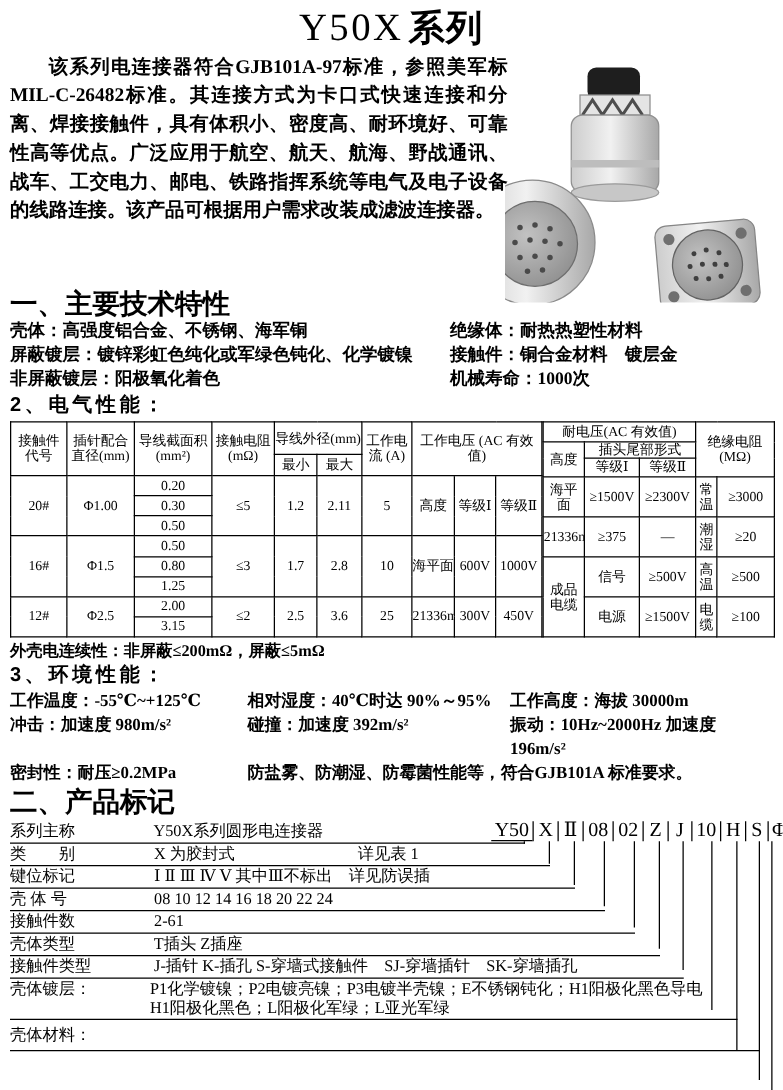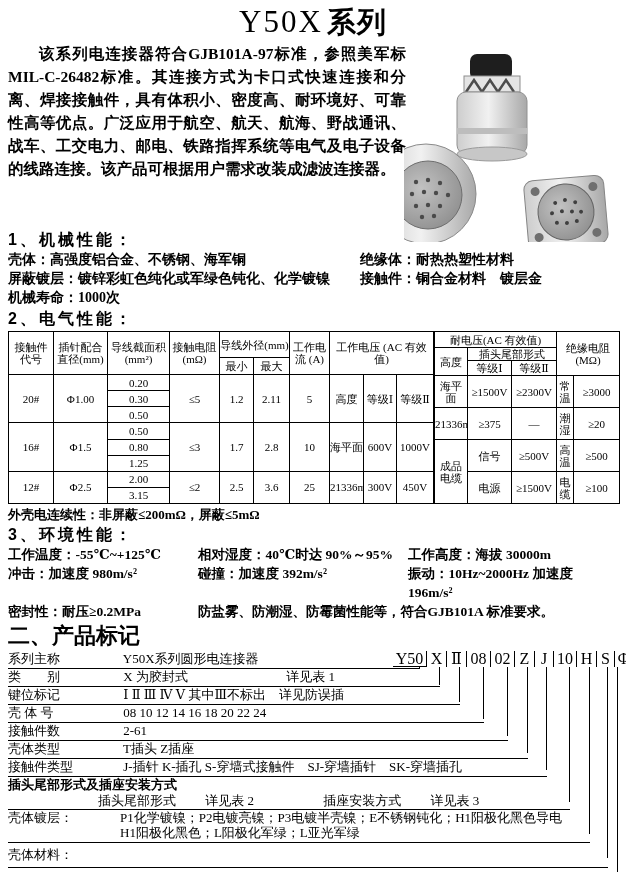--- a/index.html
+++ b/index.html
@@ -143,27 +143,28 @@
               <circle cx="177" cy="171" r="2"></circle>
             <circle cx="152" cy="180" r="2"></circle>
               <circle cx="162" cy="181" r="2"></circle>
               <circle cx="172" cy="180" r="2"></circle>
           </g>
         </g>
       </svg>
     </div>
   </div>
 
-  <div class="h-sub">1、机械性能：</div>
+  <div class="h-main">一、主要技术特性</div>
 
   <div class="mech">
     <div>壳体：高强度铝合金、不锈钢、海军铜</div>
     <div>绝缘体：耐热热塑性材料</div>
     <div>屏蔽镀层：镀锌彩虹色纯化或军绿色钝化、化学镀镍</div>
     <div>接触件：铜合金材料　镀层金</div>
+    <div>非屏蔽镀层：阳极氧化着色</div>
     <div>机械寿命：1000次</div>
   </div>
 
   <div class="h-sub">2、电气性能：</div>
 
   <div class="etable">
     <table class="lt">
       <colgroup>
         <col style="width:45px">
           <col style="width:54px">
@@ -361,29 +362,20 @@
       <span>2-61</span>
     </div>
     <div class="mrow mr6">
       <span class="mlabel">壳体类型</span>
       <span>T插头  Z插座</span>
     </div>
     <div class="mrow mr7">
       <span class="mlabel">接触件类型</span>
       <span>J-插针  K-插孔  S-穿墙式接触件　SJ-穿墙插针　SK-穿墙插孔</span>
     </div>
-    <div class="mrow mr8">
-      <div style="font-weight:700">插头尾部形式及插座安装方式</div>
-      <div class="l2">
-        <span>插头尾部形式</span>
-        <span>详见表 2</span>
-        <span style="margin-left:40px">插座安装方式</span>
-        <span>详见表 3</span>
-      </div>
-    </div>
     <div class="mrow mr9">
       <span class="mlabel">壳体镀层：</span><div class="mr9wrap"><div>P1化学镀镍；P2电镀亮镍；P3电镀半壳镍；E不锈钢钝化；H1阳极化黑色导电</div><div>H1阳极化黑色；L阳极化军绿；L亚光军绿</div></div>
     </div>
     <div class="mrow mr10">
       <span class="mlabel">壳体材料：</span>
       
     </div>
 
   </div>
 

